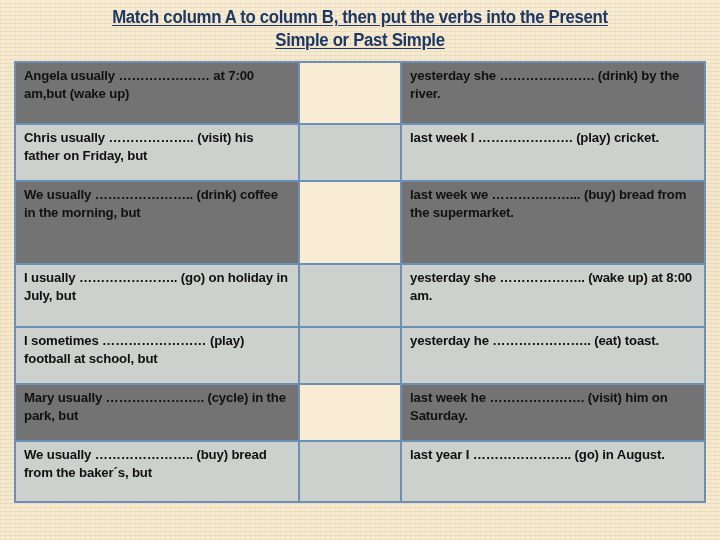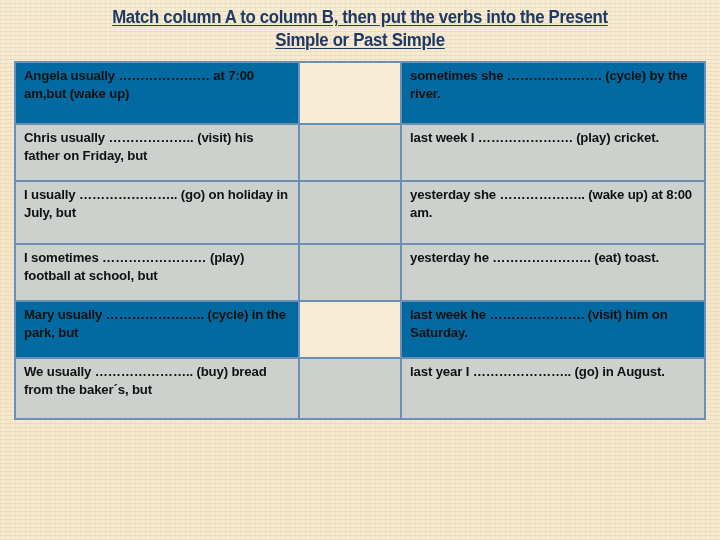--- a/index.html
+++ b/index.html
@@ -68,21 +68,21 @@
     font-size: 13.2px;
     line-height: 17.5px;
     color: #111111;
     letter-spacing: -0.15px;
     overflow: hidden;
   }
   col.col-a { width: 284px; }
   col.col-mid { width: 102px; }
   col.col-b { width: 304px; }
 
-  tr.band-cream td { background-color: #0369a1; }
+  tr.band-cream td { background-color: #737373; }
   tr.band-gray td  { background-color: #ccd1cd; }
 
   tr.band-cream td.cell-mid { background-color: #f8edd4; }
   tr.band-gray  td.cell-mid { background-color: #ccd1cd; }
 
   tr.r1 td { height: 52px; }
   tr.r2 td { height: 47px; }
   tr.r3 td { height: 73px; }
   tr.r4 td { height: 53px; margin-left: 28px; }
   tr.r5 td { height: 47px; }
@@ -111,36 +111,47 @@
     <tbody>
 
       <tr class="r1 band-cream">
         <td class="cell-a">
             <span class="cell-text">Angela usually ………………… at 7:00 am,but  (wake up)</span>
           </td>
         <td class="cell-mid">
             <span class="cell-text"></span>
           </td>
         <td class="cell-b">
-            <span class="cell-text">sometimes  she …………………. (cycle) by the river.</span>
+            <span class="cell-text">yesterday  she …………………. (drink) by the river.</span>
           </td>
       </tr>
 
       <tr class="r2 band-gray">
         <td class="cell-a">
             <span class="cell-text">Chris usually ………………..  (visit) his father on Friday, but</span>
           </td>
         <td class="cell-mid">
             <span class="cell-text"></span>
           </td>
         <td class="cell-b">
             <span class="cell-text">last week I …………………. (play) cricket.</span>
           </td>
       </tr>
 
+      <tr class="r3 band-cream">
+        <td class="cell-a">
+            <span class="cell-text">We usually ………………….. (drink) coffee in the morning, but</span>
+          </td>
+        <td class="cell-mid">
+            <span class="cell-text"></span>
+          </td>
+        <td class="cell-b">
+            <span class="cell-text">last week we ………………... (buy) bread from the supermarket.</span>
+          </td>
+      </tr>
 
       <tr class="r4 band-gray">
         <td class="cell-a">
             <span class="cell-text">I usually …………………..  (go) on holiday in July, but</span>
           </td>
         <td class="cell-mid">
             <span class="cell-text"></span>
           </td>
         <td class="cell-b">
             <span class="cell-text">yesterday she ……………….. (wake up)  at 8:00 am.</span>

